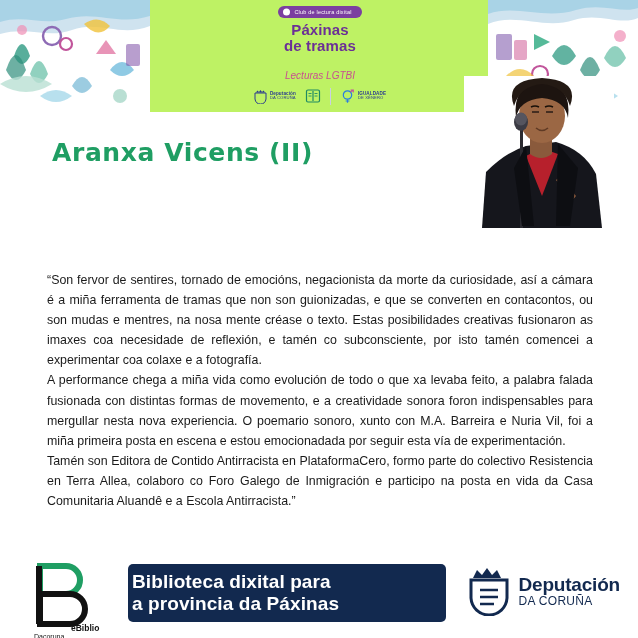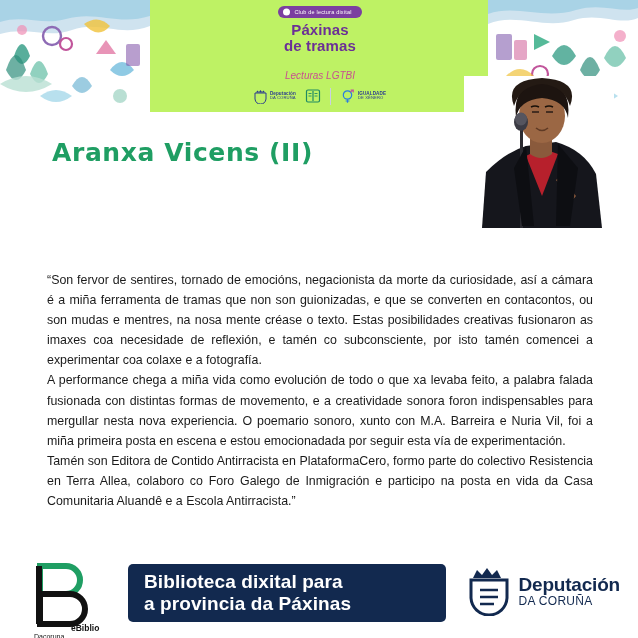--- a/index.html
+++ b/index.html
@@ -166,21 +166,21 @@
   .footer-banner {
     position: absolute;
     left: 128px;
     top: 14px;
     width: 318px;
     height: 58px;
     background: #12294f;
     border-radius: 5px;
     display: flex;
     align-items: center;
-    padding-left: 16px;
+    padding-left: 4px;
   }
   .footer-banner span {
     color: #ffffff;
     font-size: 19px;
     font-weight: bold;
     line-height: 1.16;
     letter-spacing: .1px;
   }
   .footer-dep {
     position: absolute;

